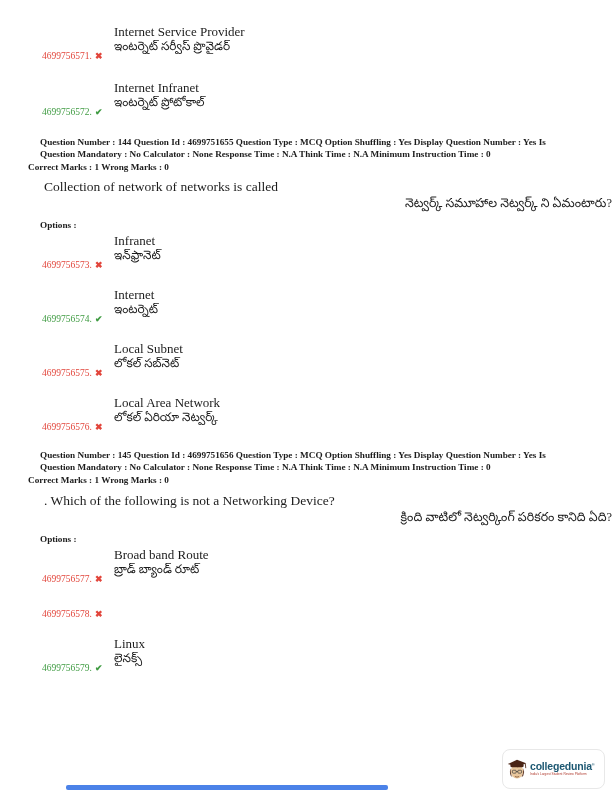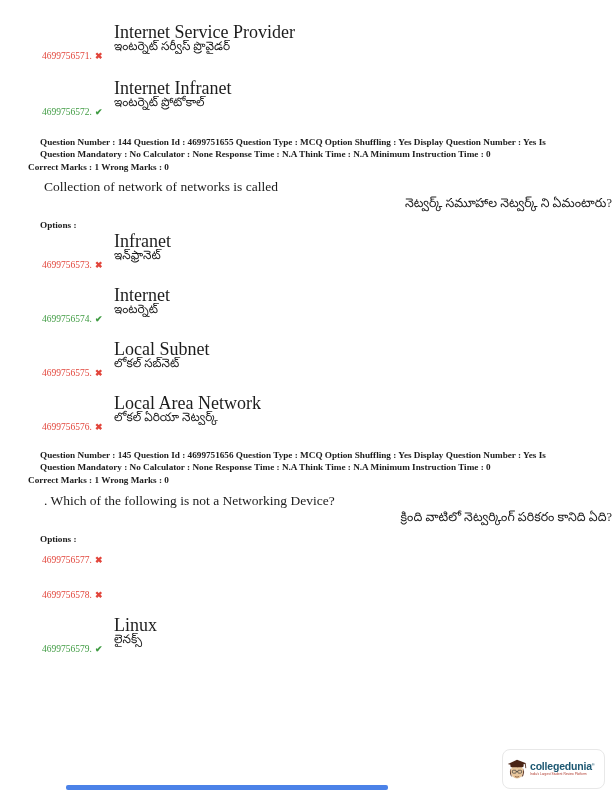--- a/index.html
+++ b/index.html
@@ -27,21 +27,21 @@
   .opt-left{
     flex:0 0 72px;
     font-size:9.5px;
     white-space:nowrap;
     transform:translateY(7px);
   }
   .opt-left .mark{font-size:9px;font-weight:bold;margin-left:3px;}
   .wrong{color:var(--red);}
   .correct{color:var(--green);}
   .opt-body{min-width:0;}
-  .opt-en{font-size:18px;line-height:14px;}
+  .opt-en{font-size:13px;line-height:14px;}
   .opt-te{font-size:12px;line-height:15px;}
   .q-block{margin-top:20px;}
   .q-meta{
     margin-left:40px;
     font-weight:bold;font-size:9.2px;line-height:11.6px;
     white-space:nowrap;
   }
   .q-marks{
     margin-left:28px;
     font-weight:bold;font-size:9.2px;line-height:11.6px;
@@ -158,20 +158,24 @@
     <div class="q-meta">Question Number : 145 Question Id : 4699751656 Question Type : MCQ Option Shuffling : Yes Display Question Number : Yes Is</div>
     <div class="q-meta">Question Mandatory : No Calculator : None Response Time : N.A Think Time : N.A Minimum Instruction Time : 0</div>
     <div class="q-marks">Correct Marks : 1 Wrong Marks : 0</div>
     <div class="q-en">. Which of the following is not a Networking Device?</div>
     <div class="q-te">క్రింది వాటిలో నెట్వర్కింగ్ పరికరం కానిది ఏది?</div>
     <div class="opts-label">Options :</div>
 
     <div class="option-row">
       <div class="opt-left wrong">
         <span>4699756577.</span><span class="mark">✖</span>
+      </div>
+      <div class="opt-body">
+        <div class="opt-en">Broad band Route</div>
+        <div class="opt-te">బ్రాడ్ బ్యాండ్ రూట్</div>
       </div>
     </div>
 
     <div class="option-row">
       <div class="opt-left wrong">
         <span>4699756578.</span><span class="mark">✖</span>
       </div>
     </div>
 
     <div class="option-row">

